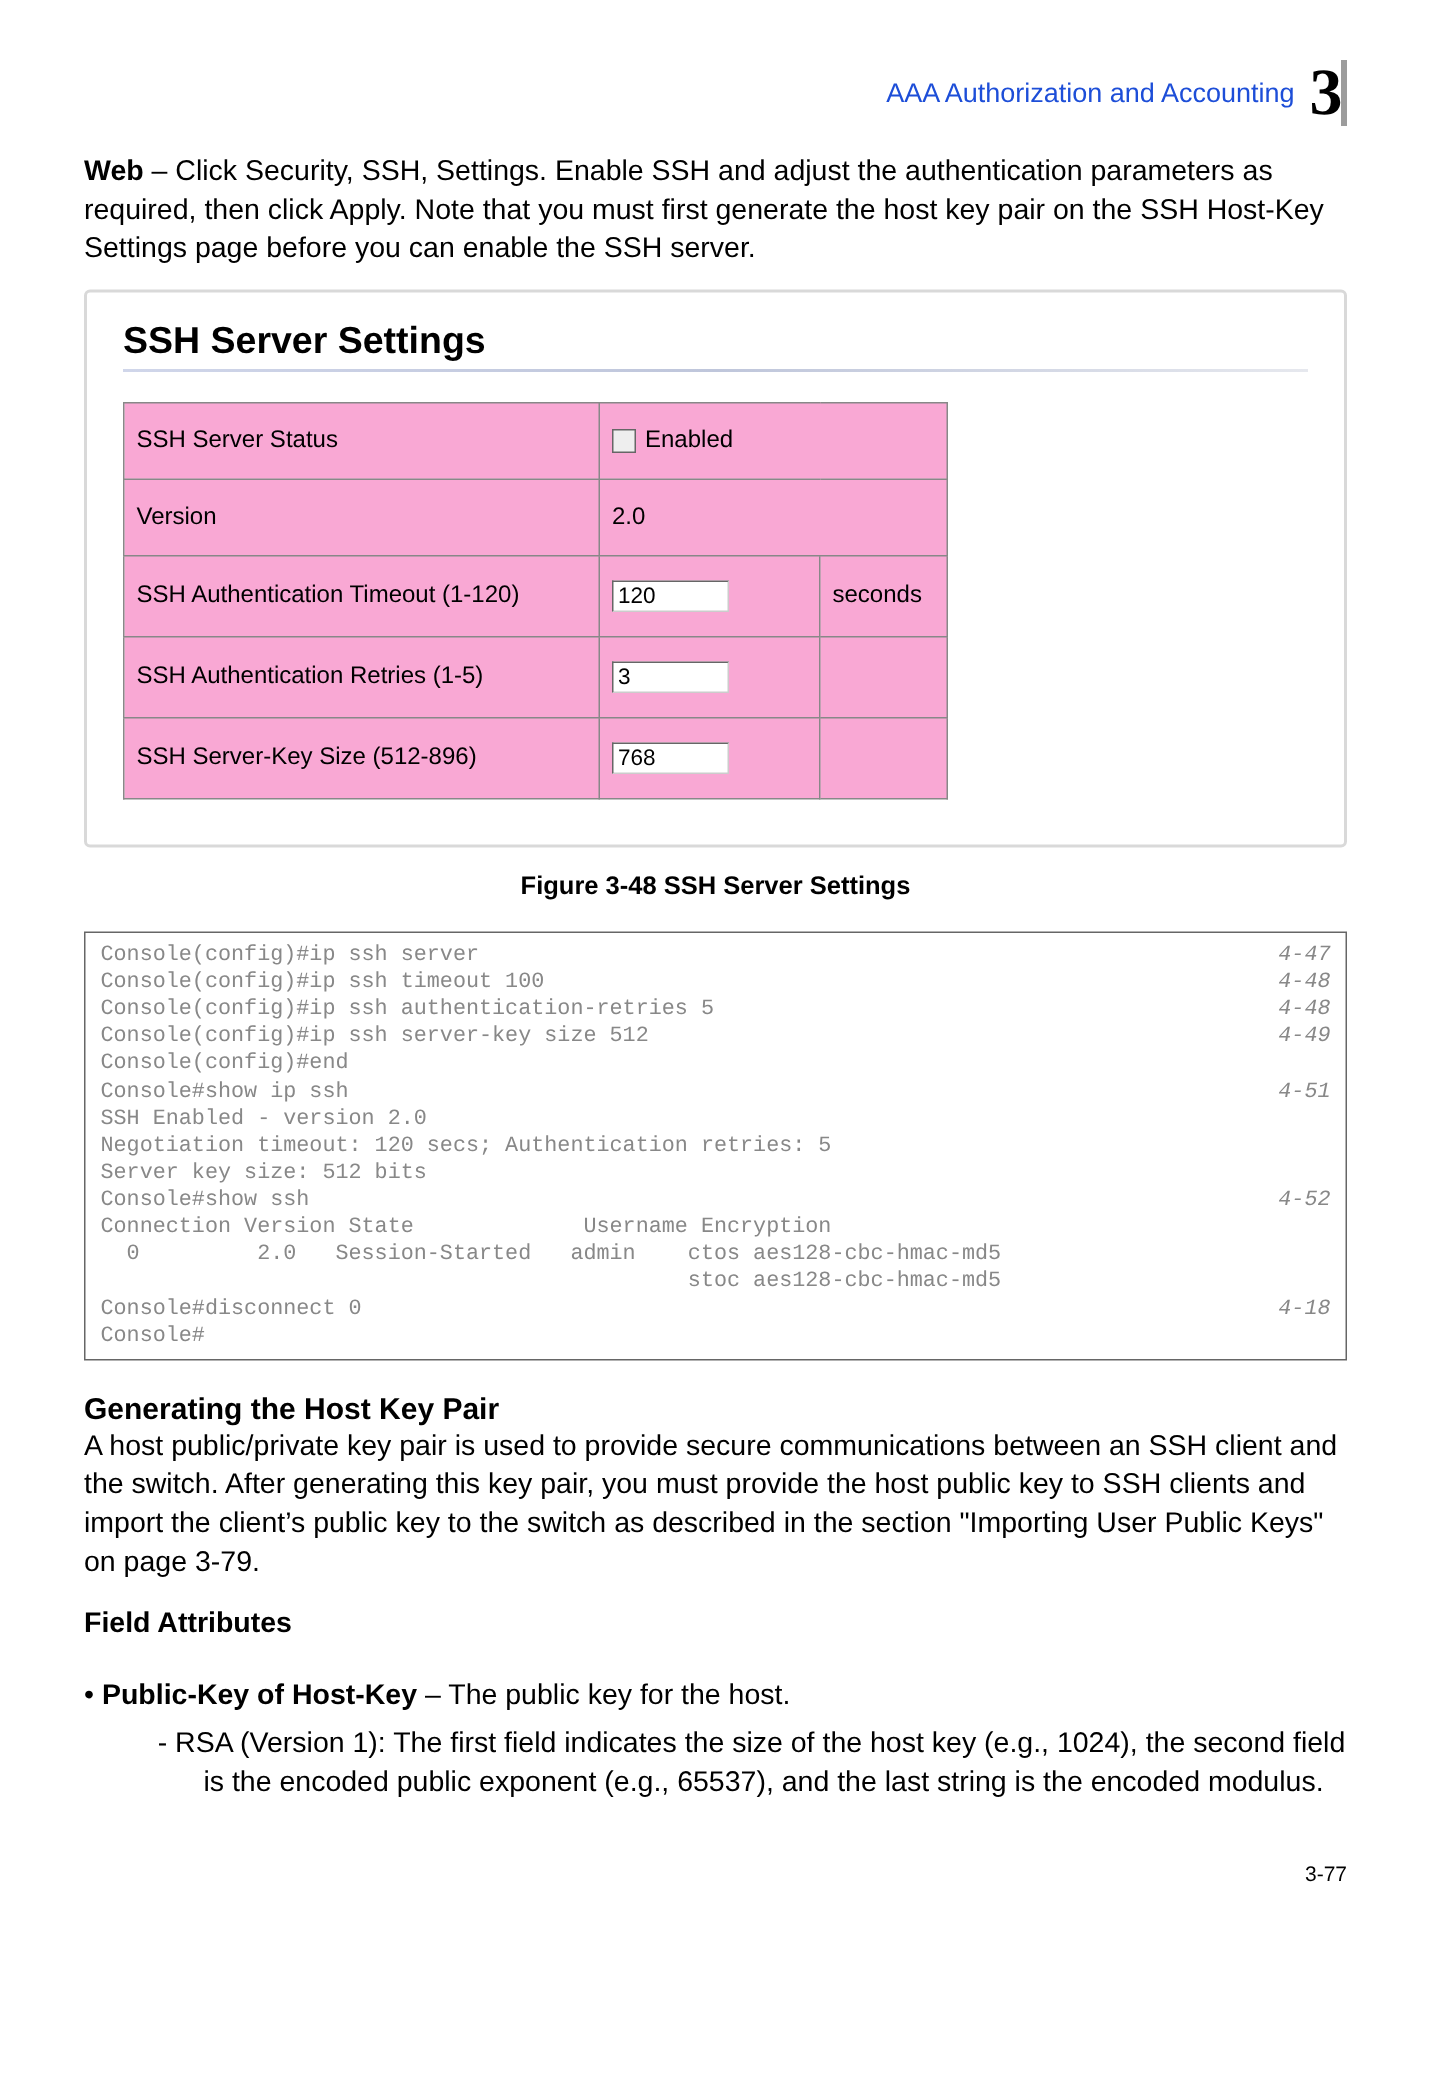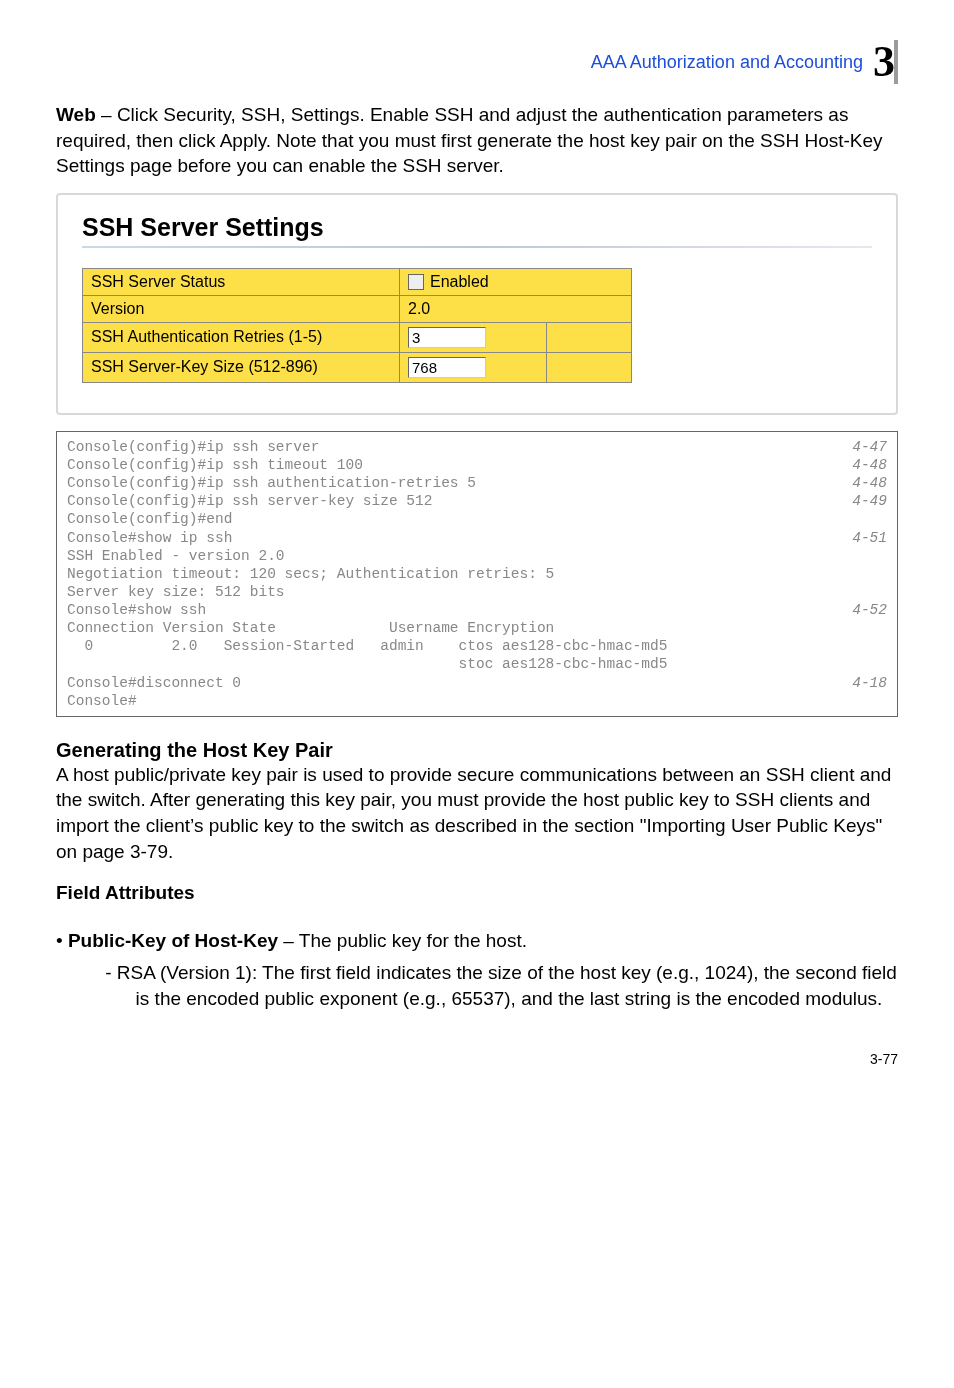--- a/index.html
+++ b/index.html
@@ -65,23 +65,23 @@
     height: 2px;
     background: linear-gradient(to right, #d0d6ea 0%, #bfc6db 50%, #e6e8ee 100%);
     margin-bottom: 20px;
   }
   .settings-table {
     border-collapse: collapse;
     font-size: 16px;
   }
   .settings-table td {
     border: 1px solid #888;
-    padding: 4px 8px;
+    padding: 16px 8px;
     vertical-align: middle;
-    background: #fde047;
+    background: #f9a8d4;
   }
   .settings-table .label-cell { width: 300px; }
   .settings-table .val-cell   { width: 130px; }
   .settings-table .unit-cell  { width: 68px; }
   .checkbox-row { display: flex; align-items: center; gap: 6px; }
   .checkbox-box {
     width: 14px;
     height: 14px;
     border: 1px solid #666;
     background: #eee;
@@ -190,37 +190,45 @@
             <span class="checkbox-box"></span>
             <span>Enabled</span>
           </span>
         </td>
       </tr>
       <tr>
         <td class="label-cell">Version</td>
         <td class="val-cell" colspan="2">2.0</td>
       </tr>
       <tr>
+        <td class="label-cell">SSH Authentication Timeout (1-120)</td>
+        <td class="val-cell">
+          <input class="textinput" value="120" style="">
+        </td>
+        <td class="unit-cell">seconds</td>
+      </tr>
+      <tr>
         <td class="label-cell">SSH Authentication Retries (1-5)</td>
         <td class="val-cell">
           <input class="textinput" value="3" style="">
         </td>
         <td class="unit-cell"></td>
       </tr>
       <tr>
         <td class="label-cell">SSH Server-Key Size (512-896)</td>
         <td class="val-cell">
           <input class="textinput" value="768" style="">
         </td>
         <td class="unit-cell"></td>
       </tr>
     </tbody>
       </table>
   </div>
 
+  <div class="figure-caption">Figure 3-48  SSH Server Settings</div>
 
 
   <div class="console-block" id="console-block"><div><span class="ref">4-47</span>Console(config)#ip ssh server</div><div><span class="ref">4-48</span>Console(config)#ip ssh timeout 100</div><div><span class="ref">4-48</span>Console(config)#ip ssh authentication-retries 5</div><div><span class="ref">4-49</span>Console(config)#ip ssh server-key size 512</div><div>Console(config)#end</div><div><span class="ref">4-51</span>Console#show ip ssh</div><div>SSH Enabled - version 2.0</div><div>Negotiation timeout: 120 secs; Authentication retries: 5</div><div>Server key size: 512 bits</div><div><span class="ref">4-52</span>Console#show ssh</div><div>Connection Version State             Username Encryption</div><div>  0         2.0   Session-Started   admin    ctos aes128-cbc-hmac-md5</div><div>                                             stoc aes128-cbc-hmac-md5</div><div><span class="ref">4-18</span>Console#disconnect 0</div><div>Console#</div></div>
 
   <div class="h3">Generating the Host Key Pair</div>
   <p class="para">A host public/private key pair is used to provide secure communications between an SSH client and the switch. After generating this key pair, you must provide the host public key to SSH clients and import the client’s public key to the switch as described in the section "Importing User Public Keys" on page 3-79.</p>
 
   <div class="h4">Field Attributes</div>
   <ul class="outer">
     <li>

